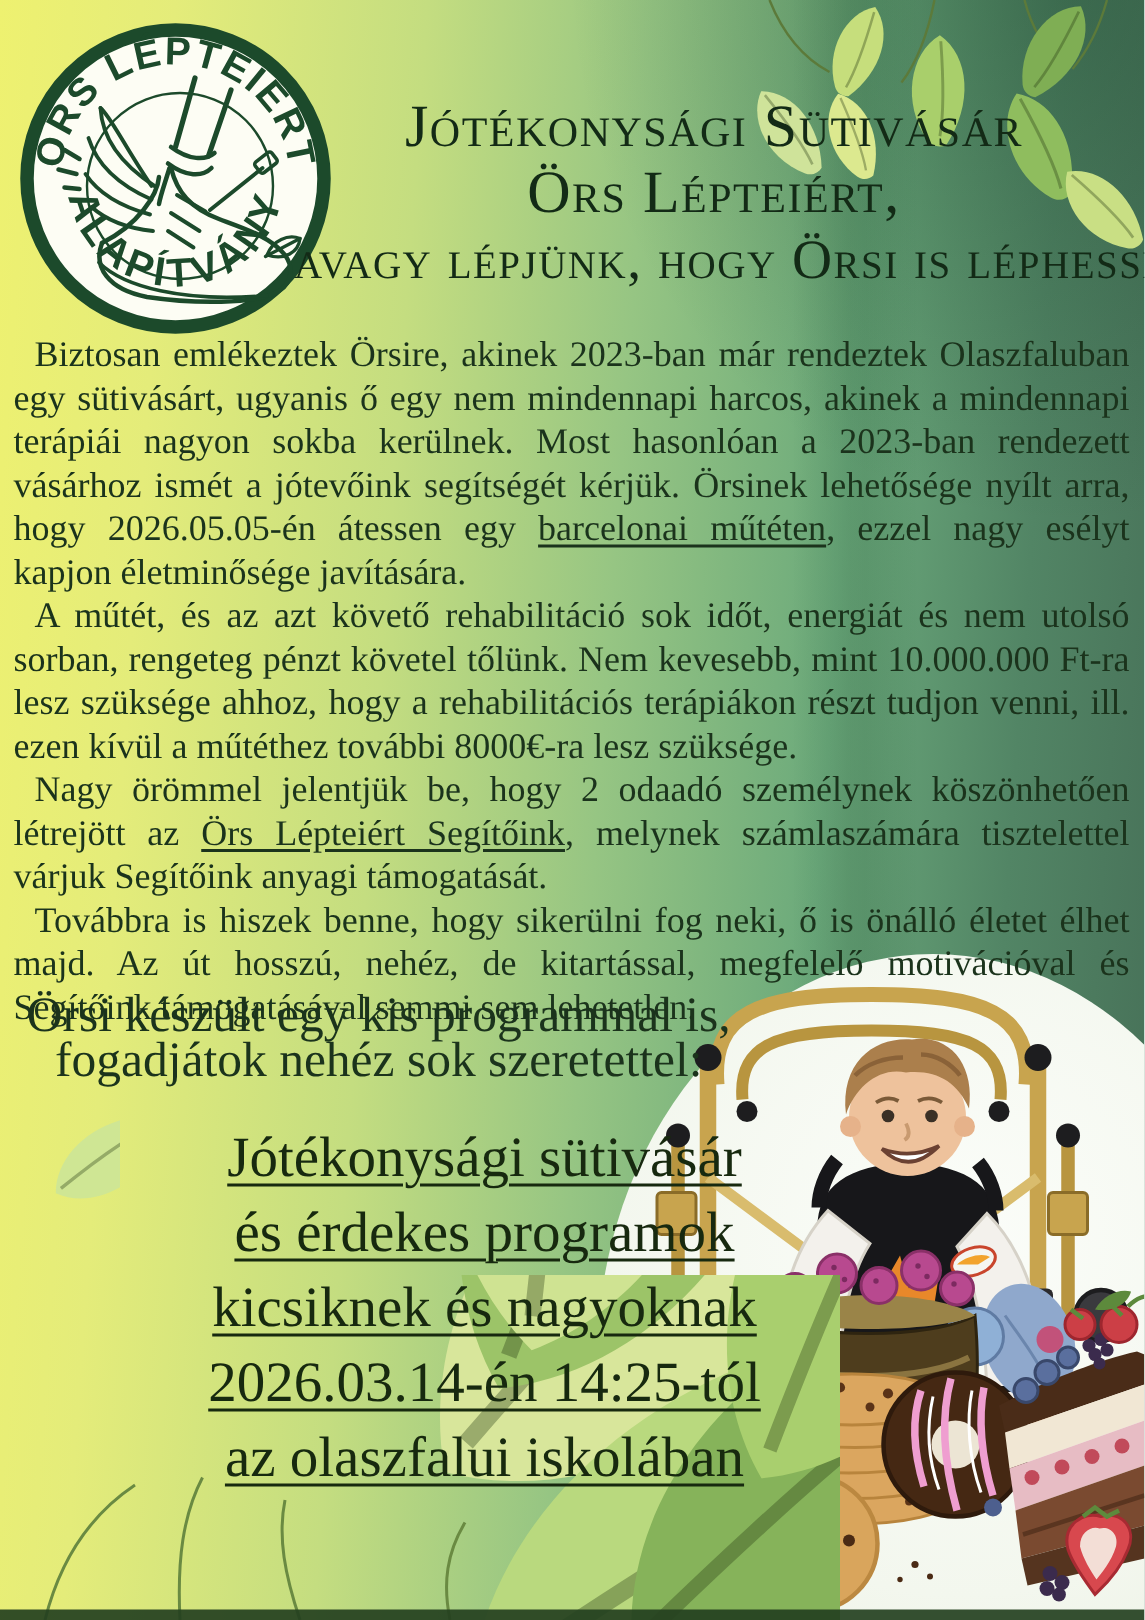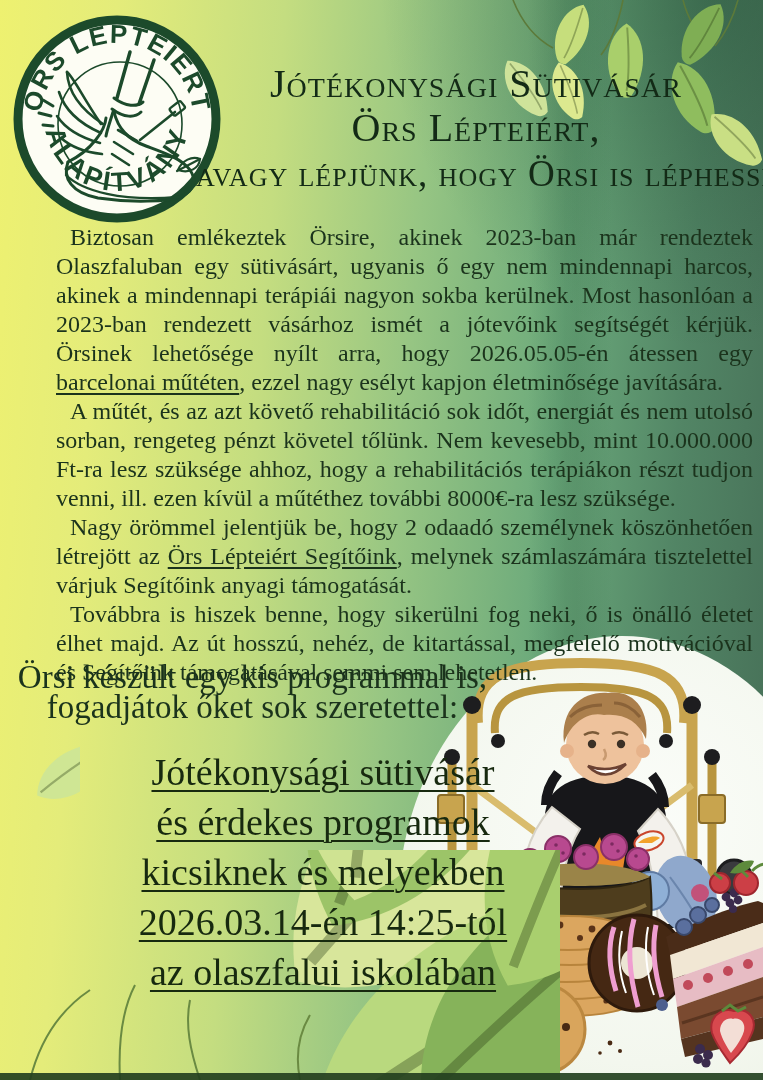--- a/index.html
+++ b/index.html
@@ -11,21 +11,21 @@
   .corner-shade{position:absolute;right:0;top:0;width:430px;height:400px;pointer-events:none;
     background:radial-gradient(ellipse at 88% -5%, rgba(20,58,38,.38), rgba(20,58,38,0) 62%);}
   .shade-stripe{position:absolute;left:528px;top:0;width:84px;height:660px;pointer-events:none;
     background:linear-gradient(to right,transparent,rgba(22,66,38,.15) 45%,rgba(22,66,38,.15) 58%,transparent);}
   .logo{position:absolute;left:10px;top:12px;width:214px;height:214px;}
   .title-block{position:absolute;left:196px;top:62px;width:560px;text-align:center;color:#132a16;}
   .title-line{font-variant:small-caps;font-weight:500;letter-spacing:1px;line-height:44px;}
   .t1,.t2{font-size:40px;}
   .t3{font-size:37px;white-space:nowrap;line-height:42px;margin-top:3px;}
   .body-block{position:absolute;left:9px;right:10px;top:223px;color:#1b331c;
-    font-size:24px;line-height:29px;text-align:justify;margin-left:47px;}
+    font-size:24px;line-height:29px;text-align:justify;}
   .body-block p{margin:0;text-indent:14px;}
   .u{text-decoration:underline;text-underline-offset:3px;}
   .program-note{position:absolute;left:0;top:662px;width:505px;text-align:center;
     color:#1b331c;font-size:33px;line-height:30px;}
   .event-block{position:absolute;left:18px;top:747px;width:610px;text-align:center;
     color:#17290f;font-size:38px;line-height:50px;}
   .event-line span{text-decoration:underline;text-decoration-thickness:2px;text-underline-offset:5px;}
   .photo-ellipse{position:absolute;left:398px;top:636px;width:448px;height:544px;border-radius:50%;
     background:radial-gradient(circle at 55% 35%, #fbfdf9 0%, #f3f7ee 55%, #e6eedd 100%);}
   .collage{position:absolute;left:400px;top:645px;width:363px;height:435px;}
@@ -332,25 +332,25 @@
 
   <div class="body-block">
     <p><span>Biztosan emlékeztek Örsire, akinek 2023-ban már rendeztek Olaszfaluban egy sütivásárt, ugyanis ő egy nem mindennapi harcos, akinek a mindennapi terápiái nagyon sokba kerülnek. Most hasonlóan a 2023-ban rendezett vásárhoz ismét a jótevőink segítségét kérjük. Örsinek lehetősége nyílt arra, hogy 2026.05.05-én átessen egy </span><span class="u">barcelonai műtéten</span><span>, ezzel nagy esélyt kapjon életminősége javítására.</span></p>
     <p>A műtét, és az azt követő rehabilitáció sok időt, energiát és nem utolsó sorban, rengeteg pénzt követel tőlünk. Nem kevesebb, mint 10.000.000 Ft-ra lesz szüksége ahhoz, hogy a rehabilitációs terápiákon részt tudjon venni, ill. ezen kívül a műtéthez további 8000€-ra lesz szüksége.</p>
     <p><span>Nagy örömmel jelentjük be, hogy 2 odaadó személynek köszönhetően létrejött az </span><span class="u">Örs Lépteiért Segítőink</span><span>, melynek számlaszámára tisztelettel várjuk Segítőink anyagi támogatását.</span></p>
     <p>Továbbra is hiszek benne, hogy sikerülni fog neki, ő is önálló életet élhet majd. Az út hosszú, nehéz, de kitartással, megfelelő motivációval és Segítőink támogatásával semmi sem lehetetlen.</p>
   </div>
 
   <div class="program-note">
     <div>Örsi készült egy kis programmal is,</div>
-    <div>fogadjátok őket sok szeretettel:</div>
+    <div>fogadjátok nehéz sok szeretettel:</div>
   </div>
 
   <div class="event-block">
     <div class="event-line"><span>Jótékonysági sütivásár</span></div>
     <div class="event-line"><span>és érdekes programok</span></div>
-    <div class="event-line"><span>kicsiknek és melyekben</span></div>
+    <div class="event-line"><span>kicsiknek és nagyoknak</span></div>
     <div class="event-line"><span>2026.03.14-én 14:25-tól</span></div>
     <div class="event-line"><span>az olaszfalui iskolában</span></div>
   </div>
 
   <div class="bottom-strip"></div>
 </div>
 
 </body></html>

